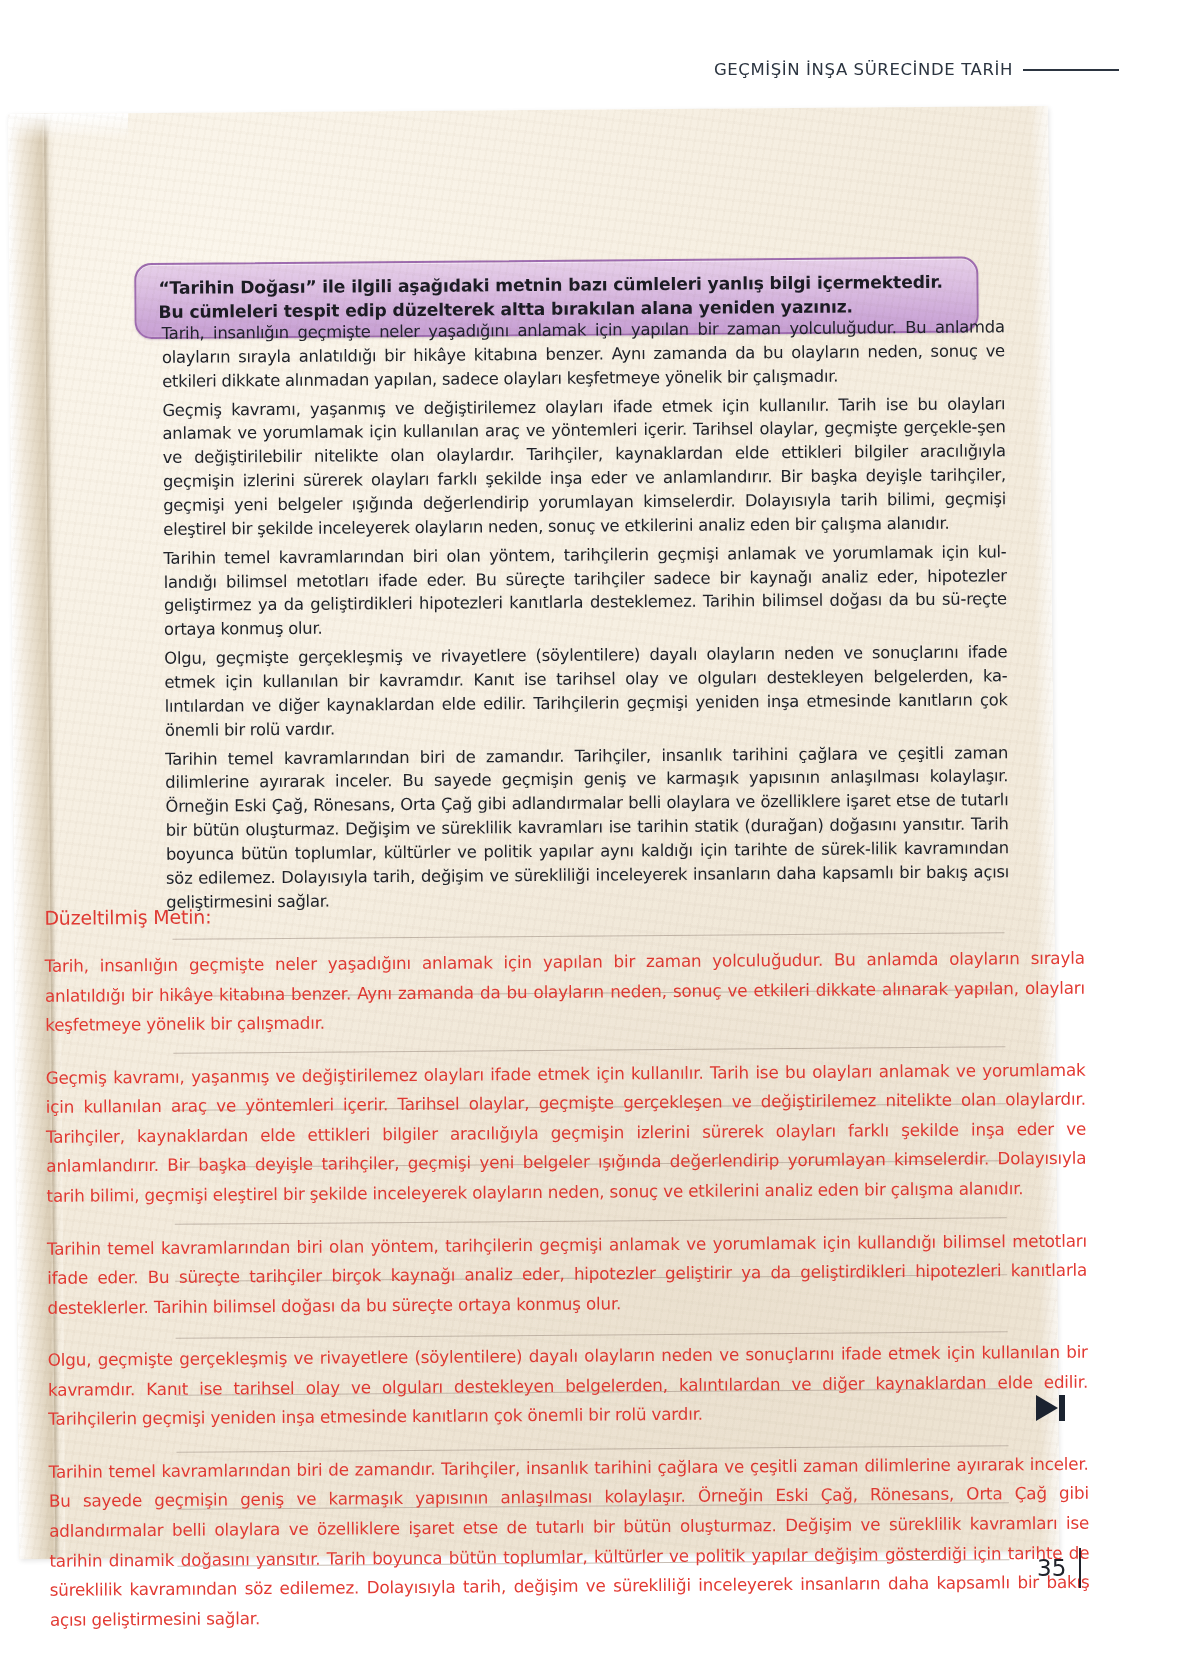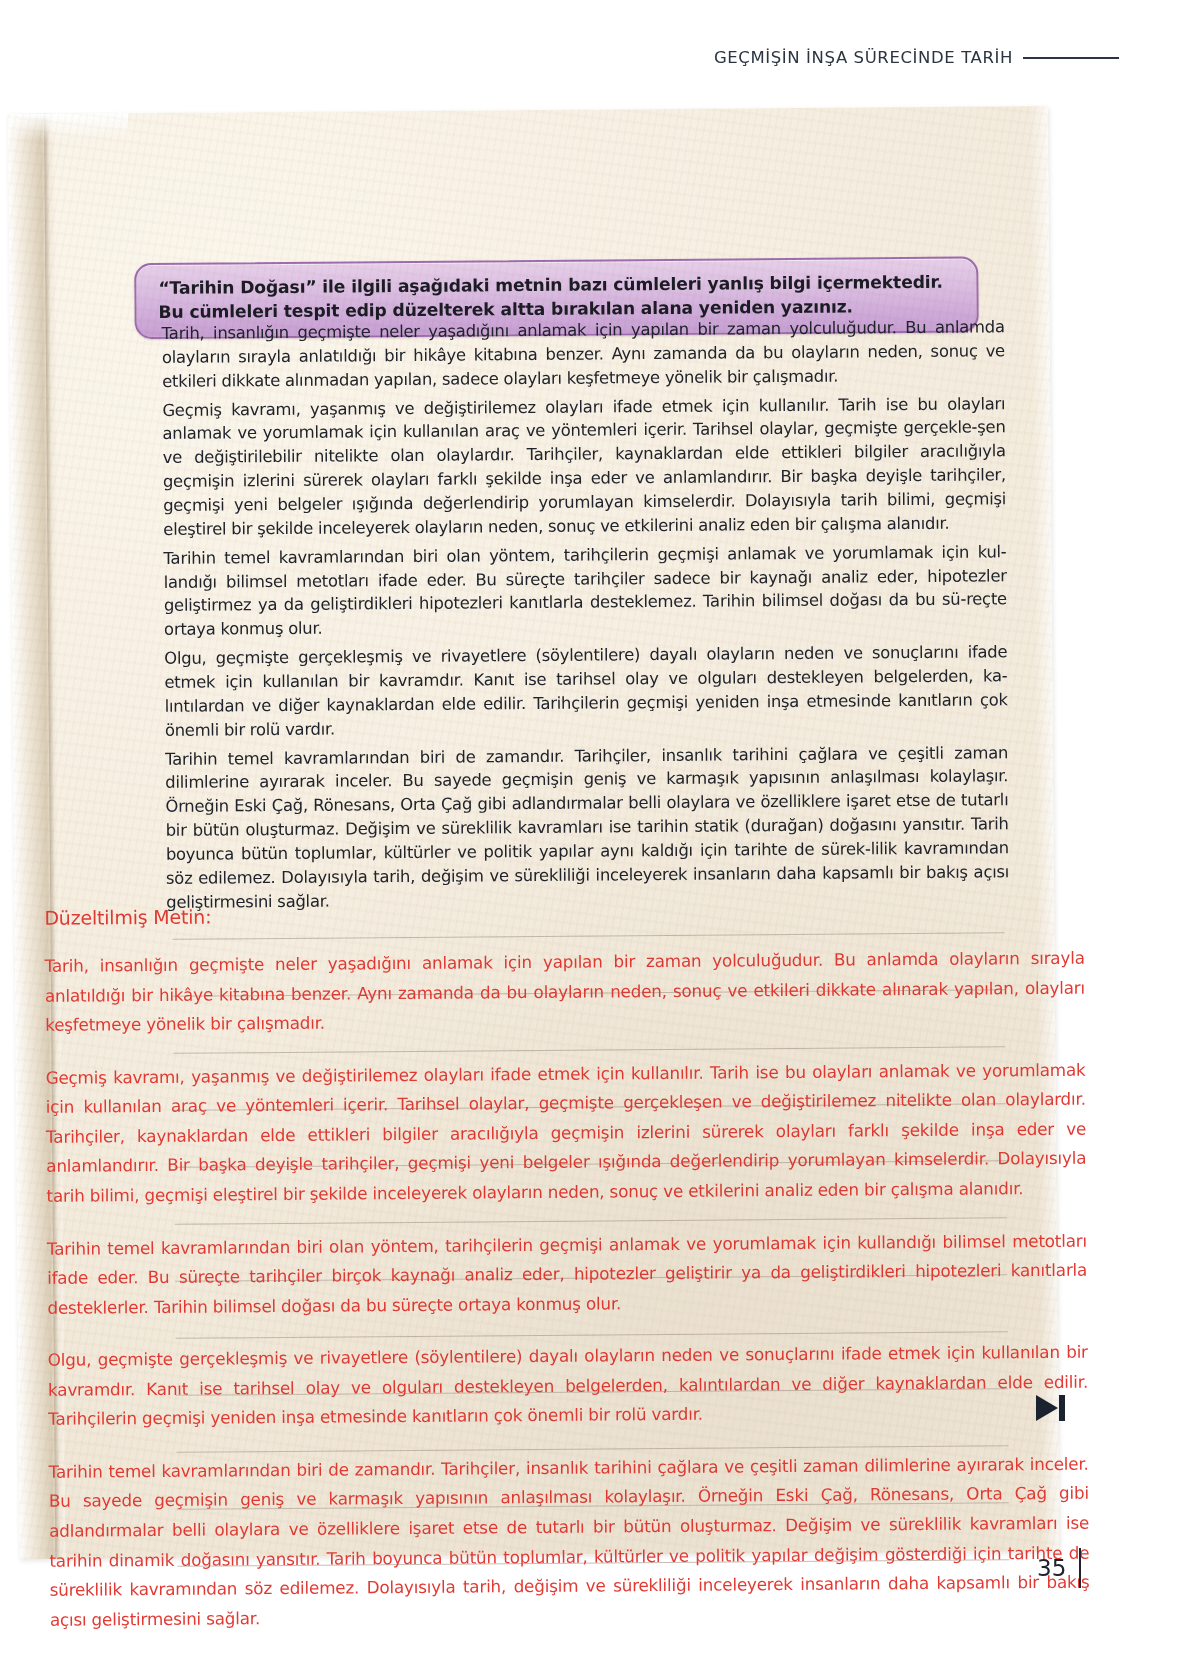--- a/index.html
+++ b/index.html
@@ -6,21 +6,21 @@
   body{
     width:1187px;height:1659px;
     background:#ffffff;
     font-family:"Liberation Sans","DejaVu Sans",sans-serif;
     overflow:hidden;
     position:relative;
   }
 
   
   #running-head{
-    position:absolute; top:48px; right:68px;
+    position:absolute; top:60px; right:68px;
     display:flex; align-items:center; gap:10px;
   }
   #running-head .rh-text{
     font-size:16.5px; letter-spacing:.6px; color:#2b3440;
     font-family:"DejaVu Sans",sans-serif;
     white-space:nowrap;
   }
   #running-head .rh-rule{
     display:block; width:96px; height:2px; background:#2b3440;
   }

